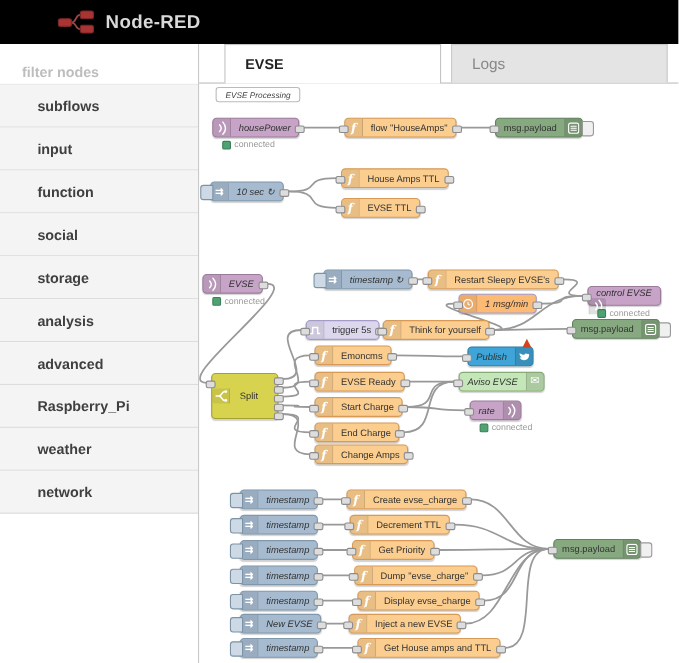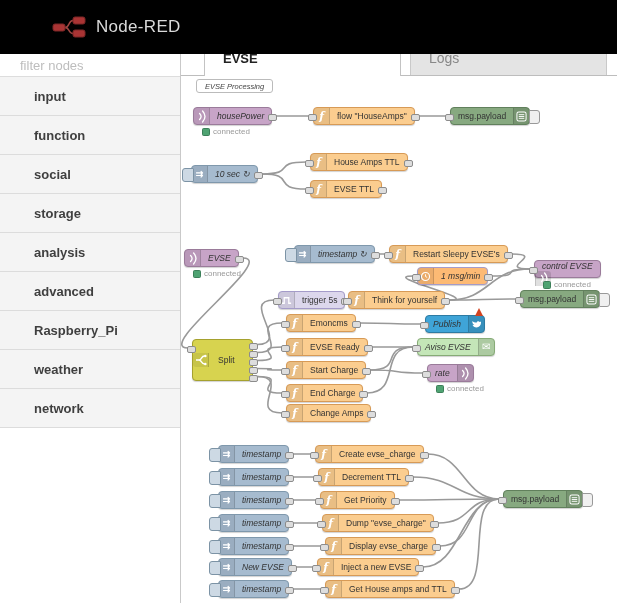--- a/index.html
+++ b/index.html
@@ -1,25 +1,25 @@
 <!DOCTYPE html>
 <html><head>
 <meta charset="utf-8">
 <style>
   html,body{margin:0;padding:0;background:#fff;}
   #app{position:relative;width:617px;height:603px;overflow:hidden;font-family:"Liberation Sans",sans-serif;background:#fff;}
 
   
-  #header{position:absolute;top:0;left:0;right:0;height:54px;background:#000;display:flex;align-items:center;padding-left:52px;box-sizing:border-box;z-index:6;}
+  #header{position:absolute;top:0;left:0;right:0;height:40px;background:#000;display:flex;align-items:center;padding-left:52px;box-sizing:border-box;z-index:6;font-weight:bold;}
   #header .title{color:#d9d9d9;font-size:17px;margin-left:10px;letter-spacing:.3px;}
 
   
   #sidebar{position:absolute;left:0;top:38px;width:181px;bottom:0;background:#fff;border-right:1px solid #c9c9c9;box-sizing:border-box;z-index:5;}
   #filter-row{height:38px;border-bottom:1px solid #ddd;}
-  #filter-row input{width:100%;height:100%;border:none;outline:none;box-sizing:border-box;padding:16px 0 0 20px;font-family:"Liberation Sans",sans-serif;font-size:13px;color:#0f172a;background:#fff;}
+  #filter-row input{width:100%;height:100%;border:none;outline:none;box-sizing:border-box;padding:16px 0 0 20px;font-family:"Liberation Sans",sans-serif;font-size:13px;color:#0f172a;background:#fff;font-weight:bold;}
   #filter-row input::placeholder{color:#bdbdbd;}
   .cat{height:38px;display:flex;align-items:center;padding-left:34px;background:#f4f4f4;border-bottom:1px solid #dcdcdc;font-weight:bold;font-size:13px;color:#3f3f3f;cursor:pointer;}
 
   
   #main{position:absolute;left:181px;top:38px;right:0;bottom:0;background:#fff;z-index:0;}
   #tabline{position:absolute;left:181px;top:75px;right:0;height:1px;background:#bdbdbd;z-index:2;}
   #tabbar{position:absolute;left:181px;top:40px;right:0;height:36px;display:flex;padding-left:23px;box-sizing:border-box;z-index:3;}
   .tab{width:197px;margin-right:9px;display:flex;align-items:center;padding-left:18px;box-sizing:border-box;cursor:pointer;}
   .tab.active{height:36px;background:#fff;border:1px solid #c3c3c3;border-bottom:none;font-weight:bold;font-size:13px;color:#222;z-index:4;}
   .tab.inactive{height:35px;background:#e4e4e4;border:1px solid #c9c9c9;border-bottom:none;font-size:14px;color:#888;}
@@ -68,20 +68,23 @@
     <span class="title">Node-RED</span>
   </div>
 
   <div id="main"></div>
   <div id="tabline"></div>
 
   <div id="sidebar">
     <div id="filter-row">
       <input type="text" placeholder="filter nodes" style="">
     </div>
+    <div class="cat">
+        <span>subflows</span>
+      </div>
     <div class="cat">
         <span>input</span>
       </div>
     <div class="cat">
         <span>function</span>
       </div>
     <div class="cat">
         <span>social</span>
       </div>
     <div class="cat">

